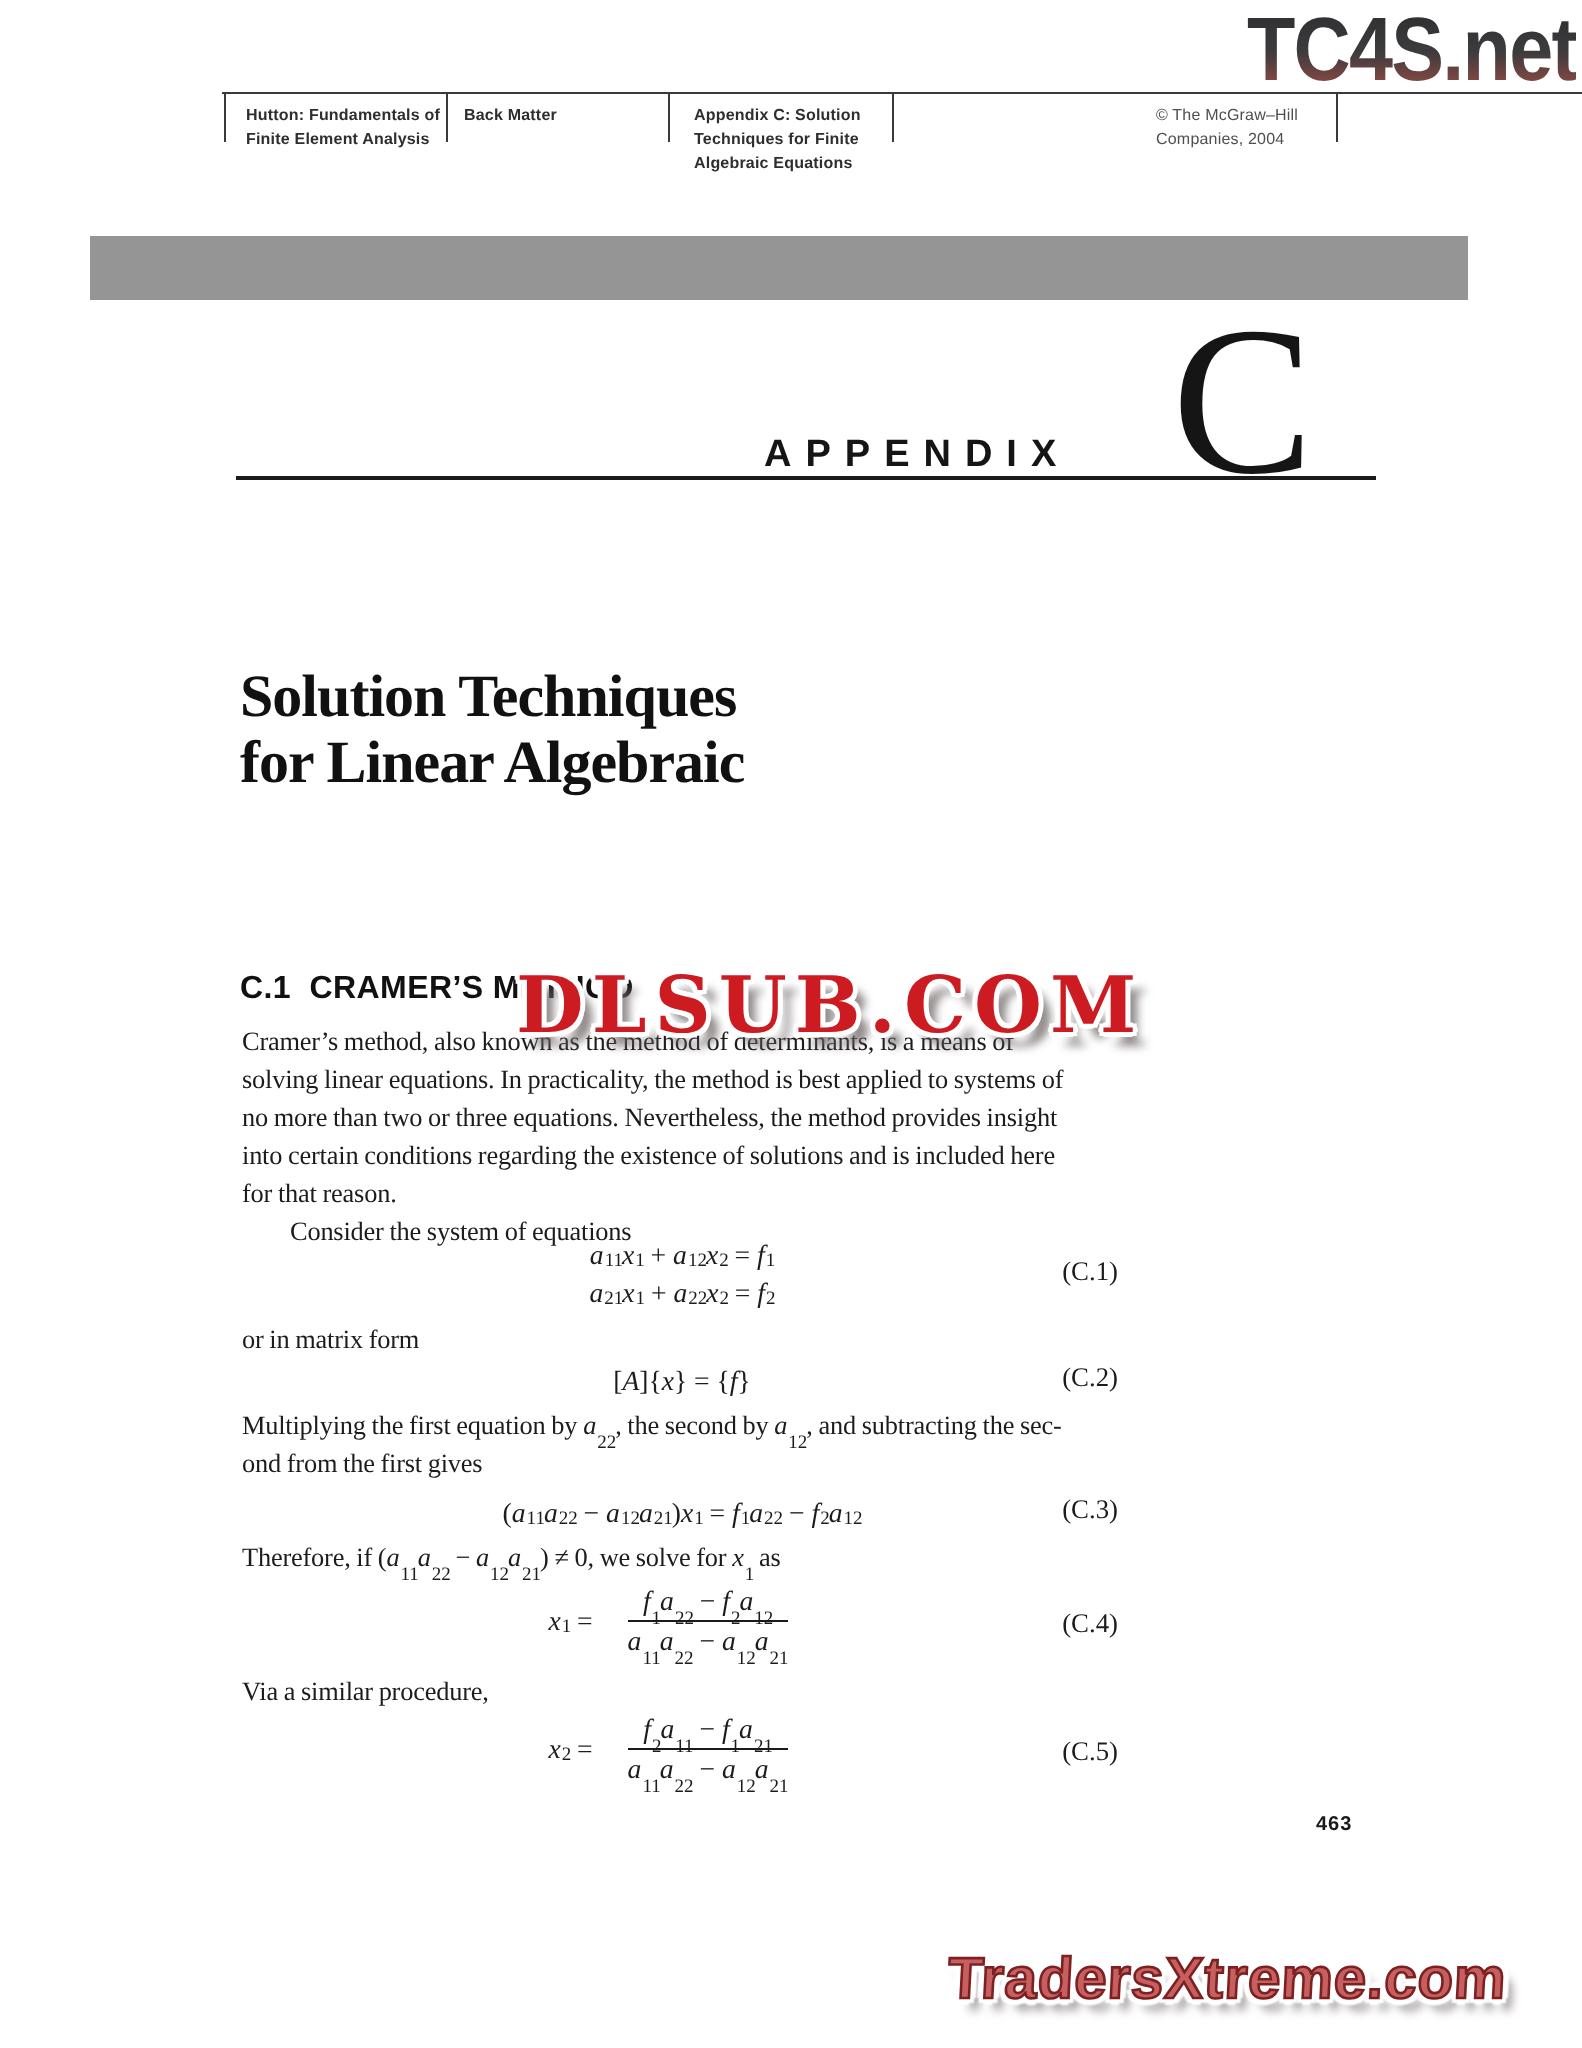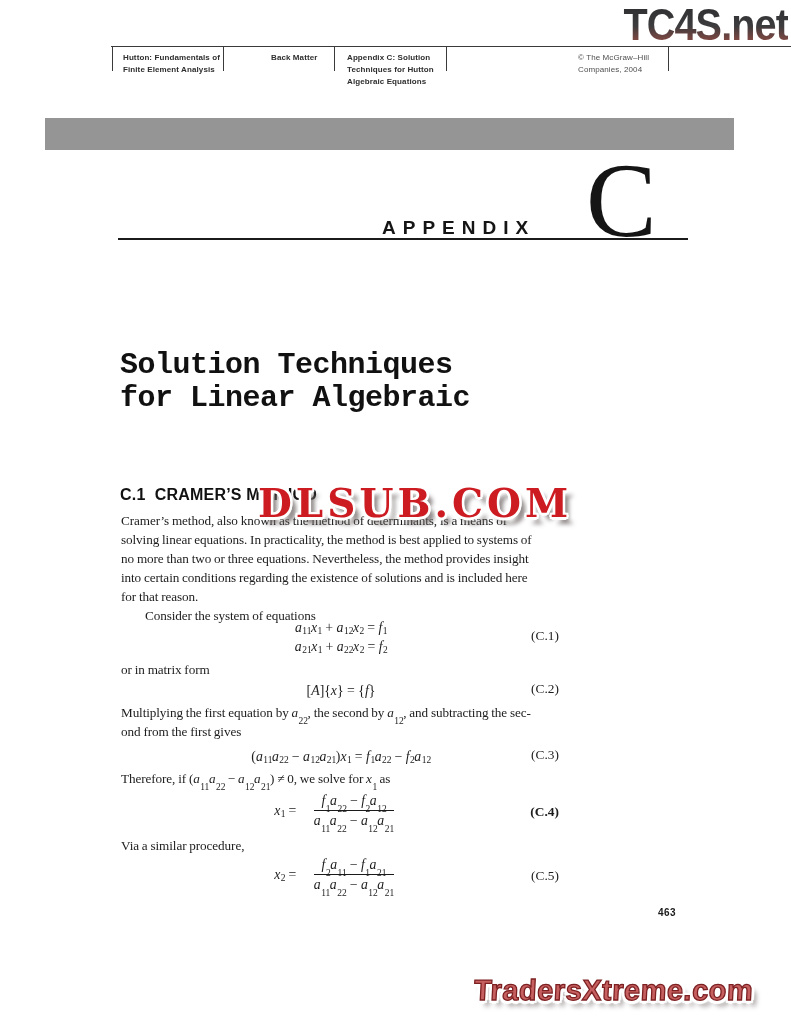--- a/index.html
+++ b/index.html
@@ -56,22 +56,22 @@
     font-family:"Liberation Sans","DejaVu Sans",sans-serif;
     font-weight:bold;font-size:19px;letter-spacing:7px;color:#151515;
   }
   .app-letter{
     position:absolute;left:586px;top:148px;
     font-family:"Liberation Serif","DejaVu Serif",serif;
     font-size:106px;line-height:106px;color:#151515;
   }
   .app-rule{position:absolute;left:118px;top:238px;width:570px;height:2px;background:#1b1b1b;}
   .title{
-    position:absolute;left:120px;top:349px;
-    font-family:Liberation Mono, monospace;
+    position:absolute;left:120px;top:333px;
+    font-family:Liberation Serif, serif;
     font-weight:bold;font-size:30px;line-height:32.5px;letter-spacing:-0.5px;color:#111;
   }
   
   .sec-heading{
     position:absolute;left:120px;top:486px;
     font-family:"Liberation Sans","DejaVu Sans",sans-serif;
     font-weight:bold;font-size:16px;color:#111;white-space:pre;letter-spacing:0.2px;
   }
   .bline{
     position:absolute;left:121px;font-size:13.2px;line-height:17px;
@@ -102,26 +102,26 @@
   <div class="h-tick" style="left:112px;"></div>
   <div class="h-tick" style="left:223px;"></div>
   <div class="h-tick" style="left:334px;"></div>
   <div class="h-tick" style="left:446px;"></div>
   <div class="h-tick" style="left:668px;"></div>
 
   <div class="h-col" style="left:123px;">
     <div>Hutton: Fundamentals of</div>
     <div>Finite Element Analysis</div>
   </div>
-  <div class="h-col" style="left:232px;margin-left:39px;">
+  <div class="h-col" style="left:232px;">
     <div>Back Matter</div>
   </div>
   <div class="h-col" style="left:347px;">
     <div>Appendix C: Solution</div>
-    <div>Techniques for Hutton</div>
+    <div>Techniques for Finite</div>
     <div>Algebraic Equations</div>
   </div>
   <div class="h-col light" style="left:578px;">
     <div>© The McGraw–Hill</div>
     <div>Companies, 2004</div>
   </div>
 
   <div class="wm-top">TC4S.net</div>
 
   <div class="gray-bar"></div>
@@ -161,21 +161,21 @@
 
   <div class="eq" style="top:747px;">
     <div class="eq-row">(<i>a</i><sub>11</sub><i>a</i><sub>22</sub> − <i>a</i><sub>12</sub><i>a</i><sub>21</sub>)<i>x</i><sub>1</sub> = <i>f</i><sub>1</sub><i>a</i><sub>22</sub> − <i>f</i><sub>2</sub><i>a</i><sub>12</sub></div>
     <span class="eq-num" style="top:0px;">(C.3)</span>
   </div>
 
   <div class="bline" style="top:770px;">Therefore, if (<i>a</i><sub>11</sub><i>a</i><sub>22</sub> − <i>a</i><sub>12</sub><i>a</i><sub>21</sub>) ≠ 0, we solve for <i>x</i><sub>1</sub> as</div>
 
   <div class="eq" style="top:793px;">
     <div class="eq-row"><i>x</i><sub>1</sub> = <span class="frac"><span class="num"><i>f</i><sub>1</sub><i>a</i><sub>22</sub> − <i>f</i><sub>2</sub><i>a</i><sub>12</sub></span><span class="den"><i>a</i><sub>11</sub><i>a</i><sub>22</sub> − <i>a</i><sub>12</sub><i>a</i><sub>21</sub></span></span></div>
-    <span class="eq-num" style="top:11px;font-weight:bold;">(C.4)</span>
+    <span class="eq-num" style="top:11px;">(C.4)</span>
   </div>
 
   <div class="bline" style="top:837px;">Via a similar procedure,</div>
 
   <div class="eq" style="top:857px;">
     <div class="eq-row"><i>x</i><sub>2</sub> = <span class="frac"><span class="num"><i>f</i><sub>2</sub><i>a</i><sub>11</sub> − <i>f</i><sub>1</sub><i>a</i><sub>21</sub></span><span class="den"><i>a</i><sub>11</sub><i>a</i><sub>22</sub> − <i>a</i><sub>12</sub><i>a</i><sub>21</sub></span></span></div>
     <span class="eq-num" style="top:11px;">(C.5)</span>
   </div>
 
   <div class="page-num">463</div>

